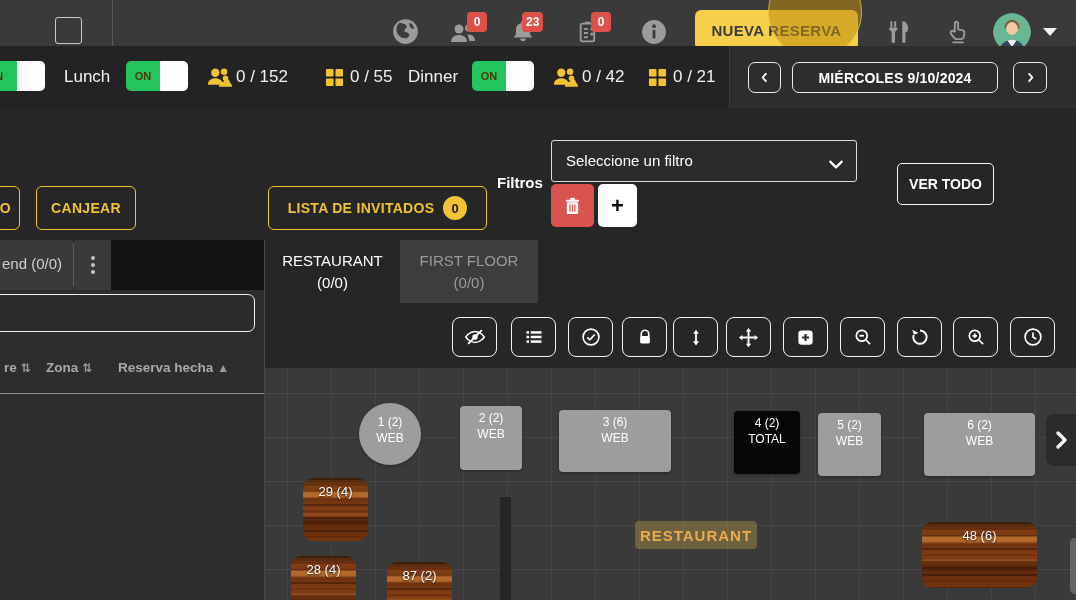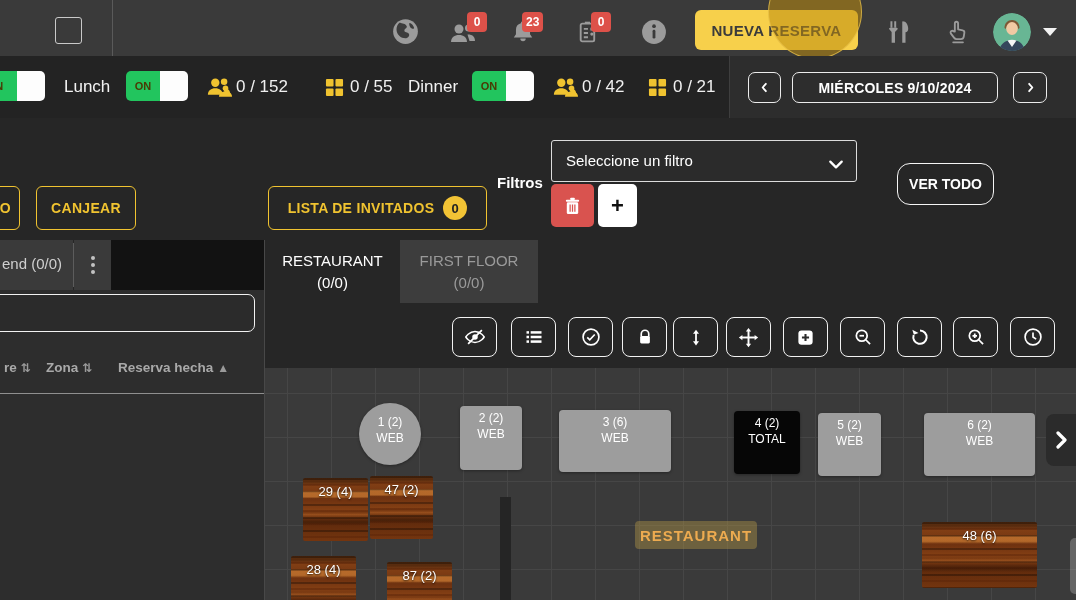--- a/index.html
+++ b/index.html
@@ -17,42 +17,42 @@
          font-size:12px;font-weight:bold;border-radius:4px;display:flex;align-items:center;justify-content:center;}
   #btn-new-reservation{left:695px;top:10px;width:163px;height:40px;background:#f7d04b;border:none;border-radius:6px;
         color:#3b3b3b;font-size:15px;font-weight:600;letter-spacing:.3px;cursor:pointer;font-family:inherit;}
   #click-highlight{left:768px;top:-35px;width:94px;height:94px;border-radius:50%;
         background:rgba(190,140,15,.55);border:1px solid rgba(238,200,80,.7);pointer-events:none;}
   #avatar{left:993px;top:13px;width:38px;height:38px;border-radius:50%;overflow:hidden;cursor:pointer;}
   #caret-down{left:1043px;top:28px;width:0;height:0;border-left:7px solid transparent;border-right:7px solid transparent;
         border-top:8px solid #f2f2f2;cursor:pointer;}
 
   
-  #servicebar{left:0;top:56px;width:1076px;height:62px;background:#232323;}
+  #servicebar{left:0;top:46px;width:1076px;height:62px;background:#232323;}
   .sv-label{font-size:17px;color:#f2f2f2;top:21px;}
   .sv-count{font-size:17px;color:#f0f0f0;top:21px;}
   .toggle{top:15px;height:30px;border-radius:5px;overflow:hidden;display:flex;cursor:pointer;}
   .toggle .on{background:#22c55e;color:#4a3b05;font-size:11px;font-weight:bold;display:flex;align-items:center;justify-content:center;}
   .toggle .off{background:#fdfdfd;}
   .sv-divider{left:729px;top:0;width:1px;height:62px;background:#3e3e3e;}
   #datenav-bg{left:730px;top:0;width:346px;height:62px;background:#2d2d2d;}
   .nav-btn{top:16px;height:31px;background:transparent;border:1px solid #ececec;border-radius:7px;color:#fff;
            display:flex;align-items:center;justify-content:center;cursor:pointer;font-family:inherit;}
   #date-btn{left:792px;width:206px;font-size:14px;font-weight:bold;letter-spacing:.2px;}
 
   
   #filtros-label{left:497px;top:174px;font-size:15px;font-weight:bold;color:#fff;}
   #filter-select{left:551px;top:140px;width:306px;height:42px;background:#2b2b2b;border:1px solid #dcdcdc;border-radius:3px;
         color:#fff;font-size:15px;padding:0 34px 0 14px;appearance:none;-webkit-appearance:none;font-family:inherit;cursor:pointer;}
   #select-chevron{left:828px;top:156px;pointer-events:none;}
   #btn-trash{left:551px;top:184px;width:43px;height:43px;background:#d9534f;border:none;border-radius:5px;cursor:pointer;
         display:flex;align-items:center;justify-content:center;}
   #btn-addfilter{left:598px;top:184px;width:39px;height:43px;background:#fff;border:none;border-radius:5px;color:#111;
         font-size:22px;font-weight:bold;cursor:pointer;font-family:inherit;line-height:1;}
-  #btn-vertodo{left:897px;top:163px;width:97px;height:42px;background:transparent;border:1px solid #f5f5f5;border-radius:13px;
+  #btn-vertodo{left:897px;top:163px;width:97px;height:42px;background:transparent;border:1px solid #f5f5f5;border-radius:5px;
         color:#fff;font-size:14px;font-weight:bold;cursor:pointer;font-family:inherit;}
 
   
   .act-btn{top:186px;height:44px;background:transparent;border:1px solid #f0c330;border-radius:6px;color:#f0c330;
         font-size:14px;font-weight:bold;letter-spacing:.3px;cursor:pointer;font-family:inherit;
         display:flex;align-items:center;justify-content:center;}
   #btn-edge{left:-52px;width:72px;justify-content:flex-end;padding-right:8px;}
   #guest-badge{width:24px;height:24px;border-radius:50%;background:#f2c335;color:#222;font-size:13px;font-weight:bold;
         display:flex;align-items:center;justify-content:center;margin-left:9px;}
 
@@ -83,21 +83,21 @@
         display:flex;align-items:center;justify-content:center;cursor:pointer;padding:0;}
 
   
   #floor{left:265px;top:368px;width:811px;height:232px;overflow:hidden;background-color:#3a3a3a;
         background-image:linear-gradient(#464646 1px,transparent 1px),linear-gradient(90deg,#464646 1px,transparent 1px);
         background-size:44px 44px;background-position:22px 25px;}
   .gtable{background:#9d9d9d;border-radius:4px;color:#fff;text-align:center;font-size:12px;line-height:1.3;
         padding-top:5px;cursor:pointer;box-shadow:0 1px 3px rgba(0,0,0,.35);}
   .gtable.circle{border-radius:50%;padding-top:12px;}
   .gtable.black{background:#060606;}
-  .wood{border-radius:2px;color:#fff;text-align:center;font-size:13px;padding-top:6px;cursor:pointer;
+  .wood{border-radius:10px;color:#fff;text-align:center;font-size:13px;padding-top:6px;cursor:pointer;
         text-shadow:0 1px 2px rgba(0,0,0,.8);
         background-color:#7b3c15;
         background-image:
           linear-gradient(180deg,rgba(0,0,0,.35) 0 6%,transparent 12%),
           linear-gradient(180deg,transparent 20%,rgba(232,146,62,.55) 23%,rgba(232,146,62,.55) 30%,transparent 33%),
           linear-gradient(180deg,transparent 55%,rgba(210,120,50,.35) 58%,transparent 63%,rgba(0,0,0,.25) 70%,transparent 76%),
           repeating-linear-gradient(180deg,rgba(0,0,0,.30) 0 2px,transparent 2px 6px,rgba(90,35,8,.45) 6px 8px,transparent 8px 13px),
           linear-gradient(180deg,#8a4517 0%,#6f3210 35%,#833f14 50%,#5f2a0c 70%,#74350f 100%);}
   #area-label{background:rgba(173,146,70,.45);border-radius:4px;color:#edab50;font-size:15px;font-weight:bold;
         letter-spacing:1px;display:flex;align-items:center;justify-content:center;}
@@ -433,23 +433,20 @@
 
     <button id="expander" class="abs" style="left:781px;top:46px;width:30px;height:52px;">
       <svg width="12" height="18" viewBox="0 0 12 18" fill="none" stroke="#fff" stroke-width="3.2" stroke-linecap="round" stroke-linejoin="round">
           <path d="m3 2 7 7-7 7"></path>
         </svg>
     </button>
 
     <div class="wood abs" style="left:38px;top:110px;width:65px;height:63px;">
       <div>29 (4)</div>
     </div>
-    <div class="wood abs" style="left:105px;top:108px;width:63px;height:63px;">
-      <div>47 (2)</div>
-    </div>
     <div class="wood abs" style="left:26px;top:188px;width:65px;height:66px;">
       <div>28 (4)</div>
     </div>
     <div class="wood abs" style="left:122px;top:194px;width:65px;height:64px;">
       <div>87 (2)</div>
     </div>
     <div class="abs" style="left:235px;top:129px;width:11px;height:110px;background:#252525;"></div>
 
     <div id="area-label" class="abs" style="left:370px;top:153px;width:122px;height:28px;">RESTAURANT</div>
 

